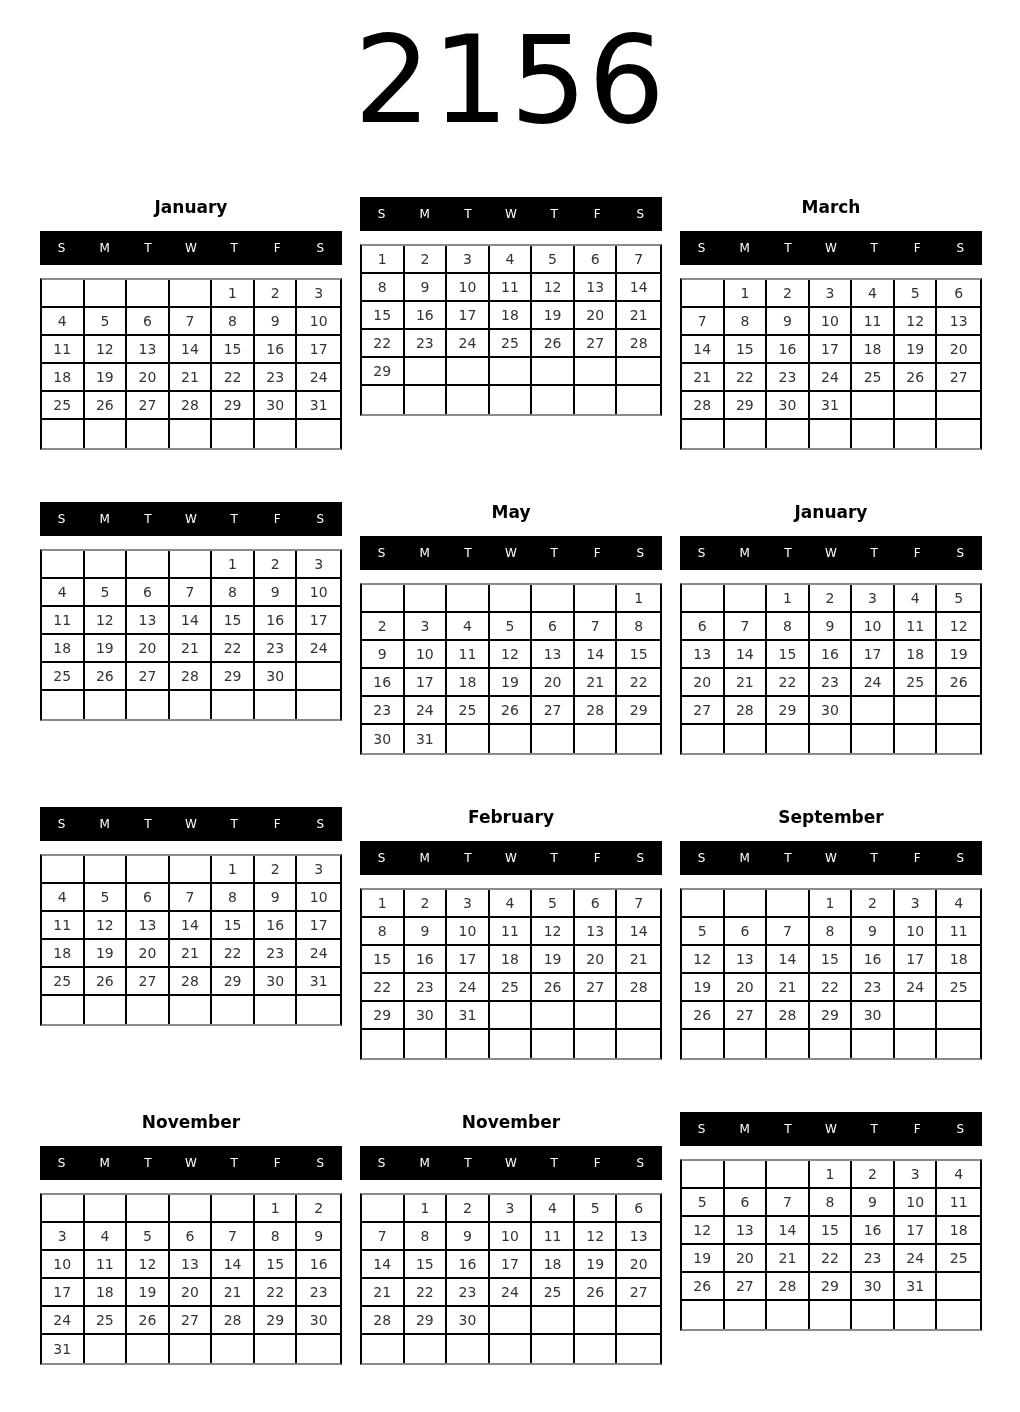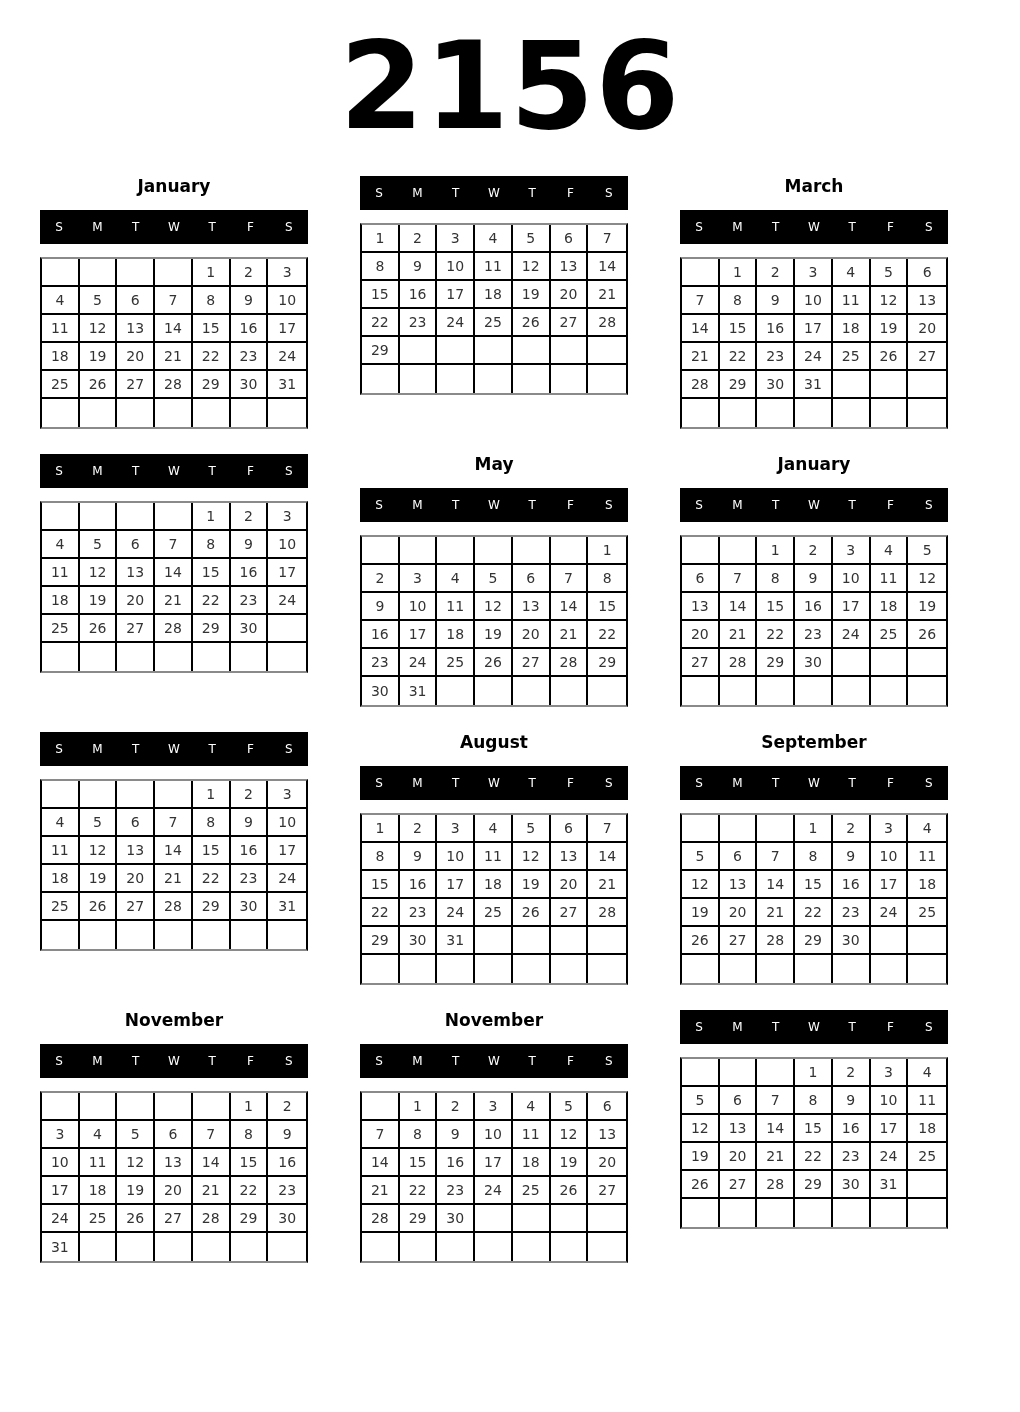--- a/index.html
+++ b/index.html
@@ -9,37 +9,37 @@
   }
   .page {
     position: relative;
     width: 1020px;
     height: 1412px;
     background: #ffffff;
     overflow: hidden;
   }
   .year-title {
     height: 148px;
-    margin-top: 12px;
+    margin-top: 6px;
     display: flex;
     align-items: center;
     justify-content: center;
     font-size: 121px;
-    font-weight: bold;
+    font-weight: normal;
     letter-spacing: 1px;
     color: #000000;
   }
   .months-grid {
     margin: 16px 38px 0 40px;
     display: grid;
     grid-template-columns: repeat(3, 302px);
     column-gap: 18px;
     row-gap: 25px;
   }
-  .month { width: 268px; }
+  .month { width: 302px; margin-top: 27px; }
   .month-name {
     font-size: 17px;
     font-weight: bold;
     line-height: 20px;
     text-align: center;
     color: #000000;
     margin-bottom: 14px;
   }
   .weekday-bar {
     height: 34px;
@@ -473,21 +473,21 @@
           <div class="day-cell"></div>
           <div class="day-cell"></div>
           <div class="day-cell"></div>
           <div class="day-cell"></div>
           <div class="day-cell"></div>
           <div class="day-cell"></div>
         </div>
     </section>
 
     <section class="month">
-      <h2 class="month-name">August</h2>
+      <h2 class="month-name">February</h2>
       <div class="weekday-bar">
           <span>S</span>
           <span>M</span>
           <span>T</span>
           <span>W</span>
           <span>T</span>
           <span>F</span>
           <span>S</span>
         </div>
       <div class="day-grid">

